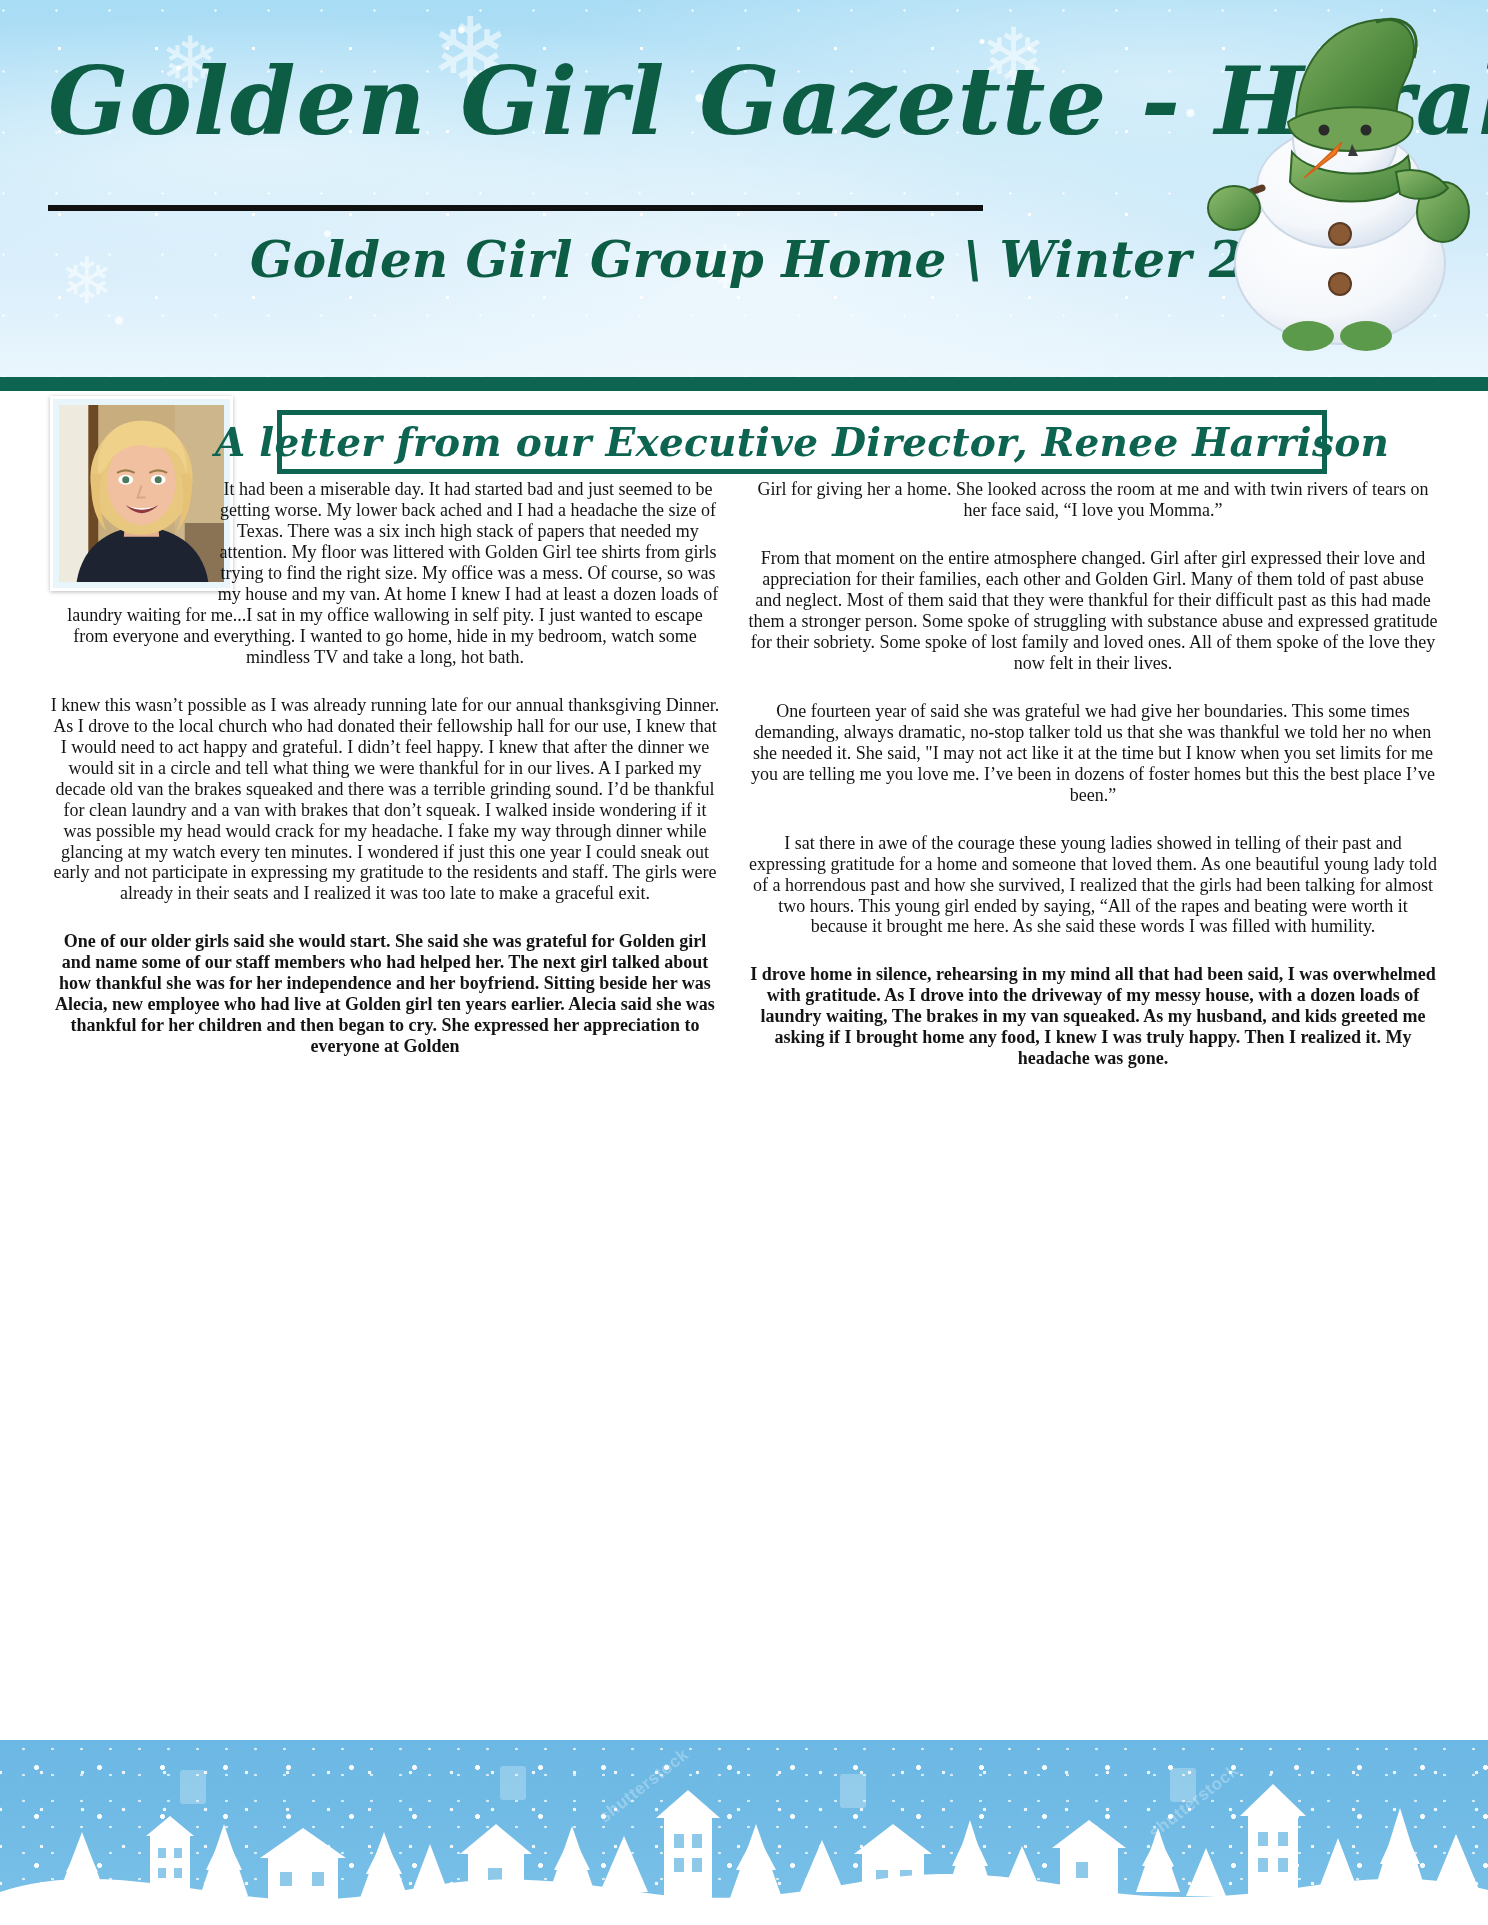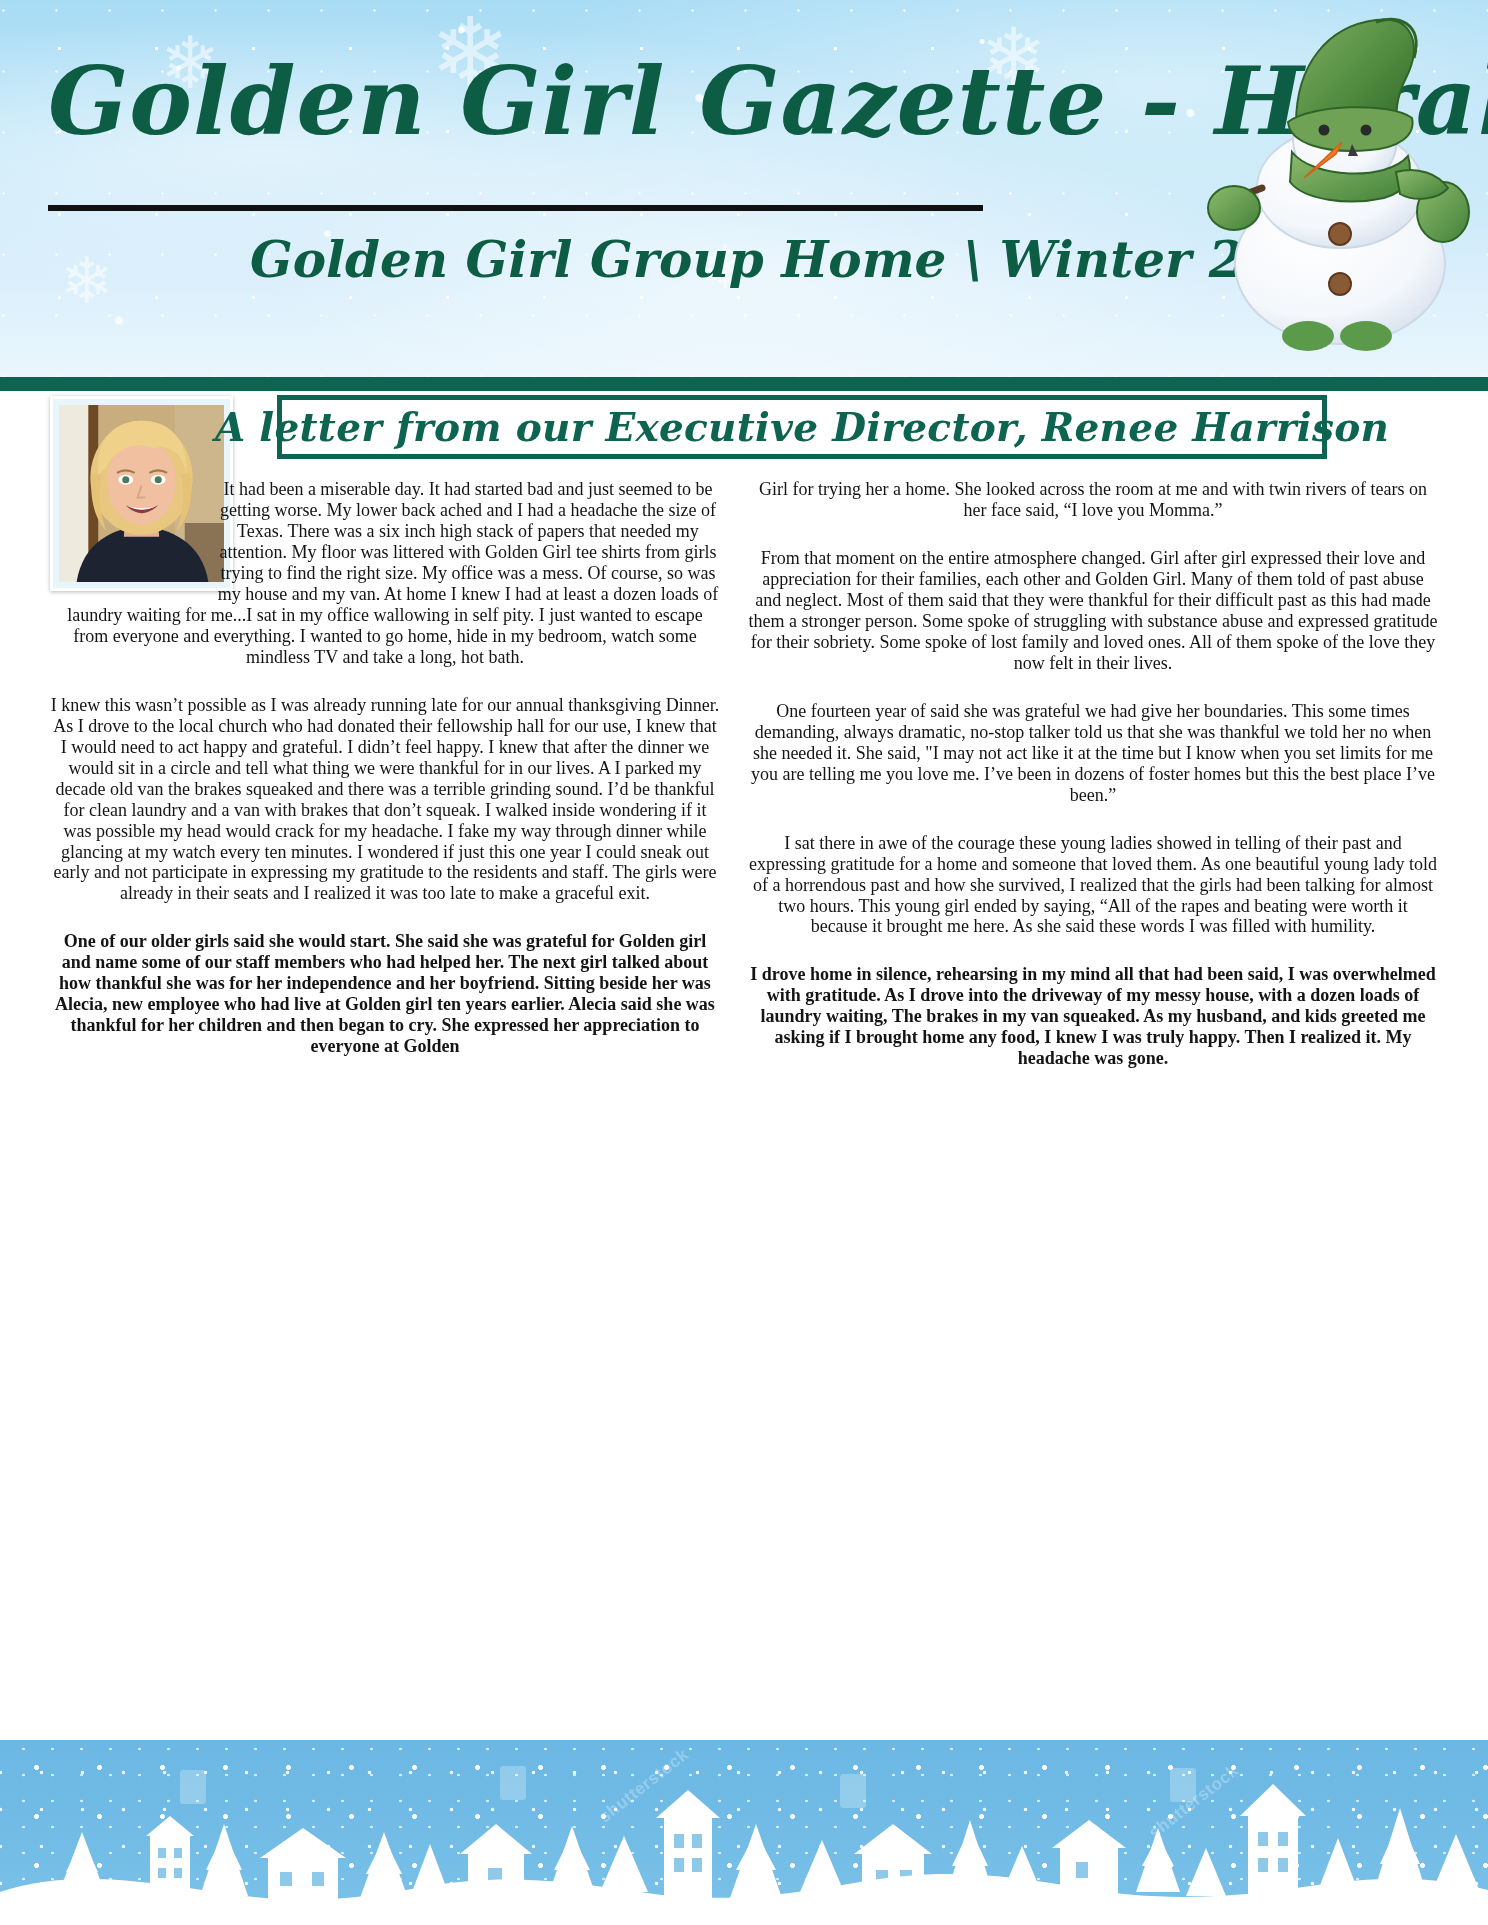--- a/index.html
+++ b/index.html
@@ -120,21 +120,21 @@
   }
   .portrait-photo {
     width: 100%; height: 100%;
     display: block;
     overflow: hidden;
     background: #c9b184;
   }
 
   .headline-box {
     position: absolute;
-    left: 277px; top: 4px;
+    left: 277px; top: 19px;
     width: 1050px; height: 64px;
     border: 5px solid #0d6450;
     background: #ffffff;
     box-sizing: border-box;
     display: flex;
     align-items: center;
     justify-content: center;
   }
   .headline-text {
     color: #0d6450;
@@ -318,21 +318,21 @@
     <div class="headline-text">A letter from our Executive Director, Renee Harrison</div>
   </div>
 
   <div class="col col-left">
     <p><span class="wrap-spacer"></span><span>It had been a miserable day. It had started bad and just  seemed to be getting worse.  My lower back ached and I had a headache the size of Texas. There was a six inch high stack of papers that needed my attention. My floor was littered with Golden Girl tee shirts from girls trying to find the right size. My office was a mess.  Of course, so was my house and my van. At home I knew I had at least a dozen loads of laundry waiting for me...I sat in my office wallowing in self pity. I just wanted to escape from everyone and everything. I wanted to go home, hide in my bedroom, watch some mindless TV and take a long, hot bath.</span></p>
     <p>I knew this wasn’t possible as I was already running late for our annual thanksgiving Dinner. As I drove to the local church who had donated their fellowship hall for our use, I knew that I would need to act happy and grateful. I didn’t feel happy. I knew that after the dinner we would sit in a circle and tell what thing we were thankful for in our lives. A I parked my decade old van the brakes squeaked and there was a terrible grinding sound.  I’d be thankful for clean laundry and a van with brakes that don’t squeak.  I walked inside wondering if it was possible my head would crack for my headache. I fake my way through dinner while glancing at my watch every ten minutes. I wondered if just this one year I could sneak out early and not participate in expressing my gratitude to the residents and staff.  The girls were already in their seats and I realized it was too late to make a graceful exit.</p>
     <p>One of our older girls said she would start.  She said she was grateful for Golden girl and name some of our staff members who had helped her. The next girl talked about how thankful she was for her independence and her boyfriend. Sitting beside her was Alecia, new employee who had live at Golden girl ten years earlier. Alecia said she was thankful for her children and then began to cry. She expressed her appreciation to everyone at Golden</p>
   </div>
 
   <div class="col col-right">
-    <p>Girl for trying her a home. She looked across the room at me and with twin rivers of tears on her face said, “I love you Momma.”</p>
+    <p>Girl for giving her a home. She looked across the room at me and with twin rivers of tears on her face said, “I love you Momma.”</p>
     <p>From that moment on the entire atmosphere changed. Girl after girl expressed their love and appreciation for their families, each other and Golden Girl.  Many of them told of past abuse and neglect. Most of them said that they were thankful for their difficult past as this had made them a stronger person. Some spoke of struggling with substance abuse and expressed gratitude for their sobriety. Some spoke of lost family and loved ones. All of them spoke of the love they now felt in their lives.</p>
     <p>One fourteen year of said she was grateful we had give her boundaries. This some times demanding, always dramatic, no-stop talker told us that she was thankful we told her no when she needed it. She said, "I may not act like it at the time but I know when you set limits for me you are telling me you love me. I’ve been in dozens of foster homes but this the best place I’ve been.”</p>
     <p>I sat there in awe of the courage these young ladies showed in telling of their past and expressing gratitude for a home and someone that loved them. As one beautiful young lady told of a horrendous past and how she survived, I realized that the girls had been talking for almost two hours. This young girl ended by saying, “All of the rapes and beating were worth it because it brought me here. As she said these words I was filled with humility.</p>
     <p>I drove home in silence, rehearsing in my mind all that had been said, I was overwhelmed with gratitude. As I drove into the driveway of my messy house, with a dozen loads of laundry waiting, The brakes in my van squeaked. As my husband, and kids greeted me asking if I brought home any food, I knew I was truly happy.  Then I realized it. My headache was gone.</p>
   </div>
 </div>
 
 <div class="footer">
   <div class="footer-snow"></div>
   <svg viewBox="0 0 1488 185" width="1488" height="185" aria-hidden="true">

